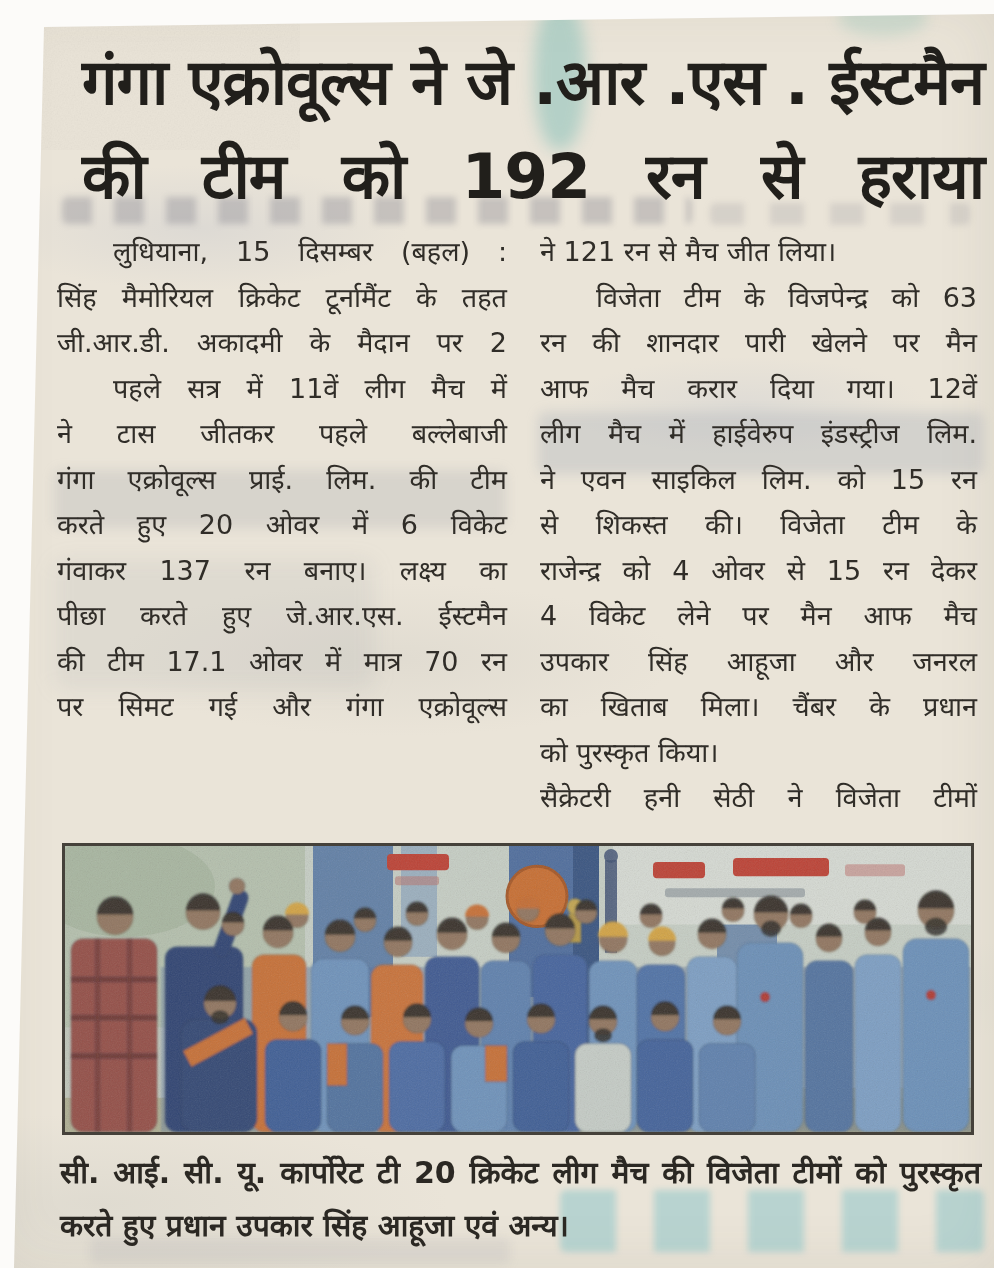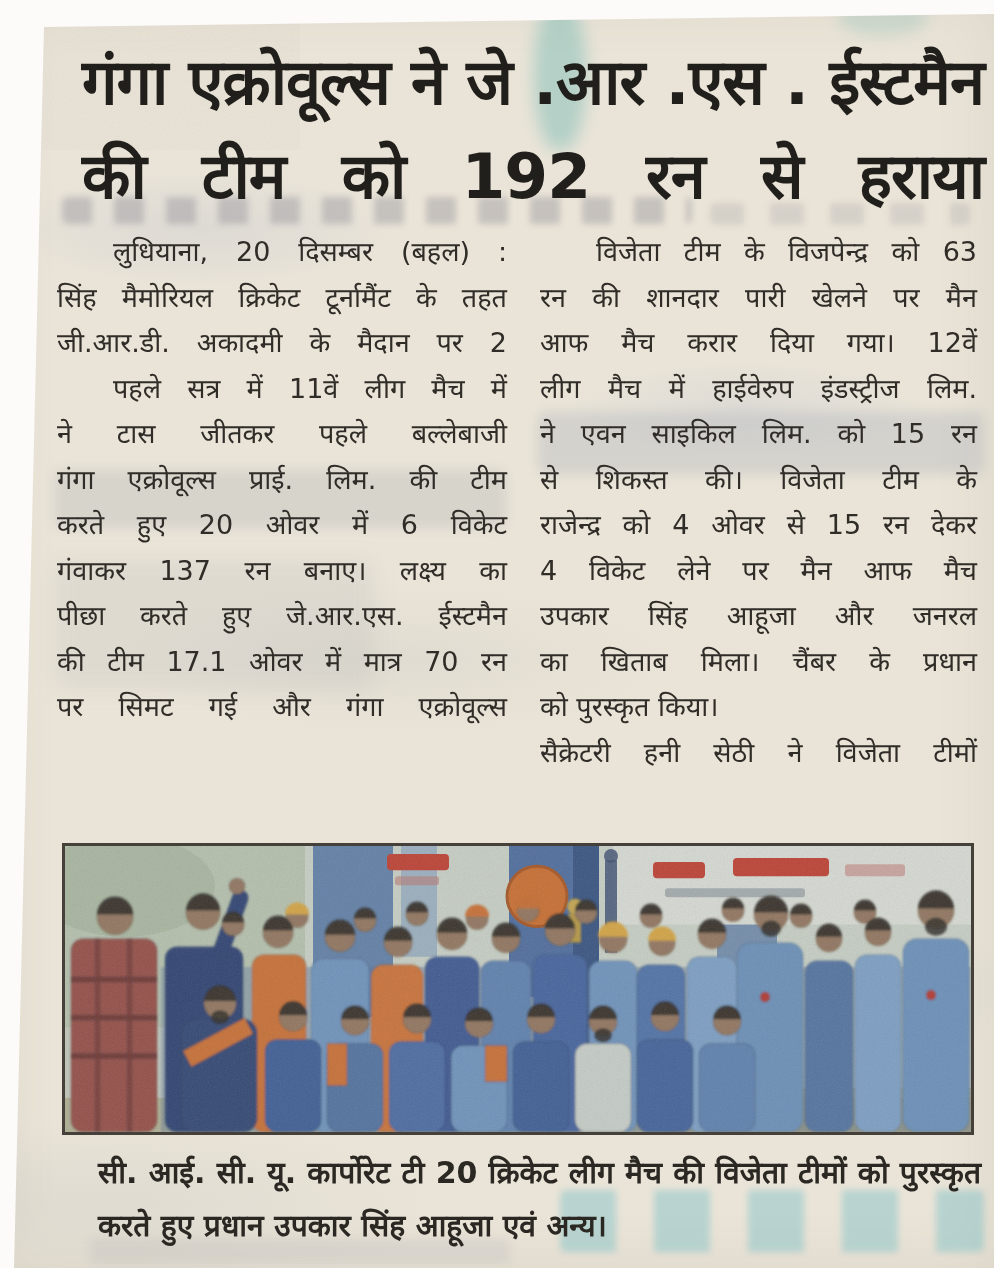--- a/index.html
+++ b/index.html
@@ -45,21 +45,21 @@
   .ln{text-align:justify;text-align-last:justify;height:45.5px;overflow:visible;white-space:nowrap;}
   .ln.end{text-align-last:left;}
   .ln.ind{padding-left:56px;}
   
   .photo{position:absolute;left:62px;top:843px;width:912px;height:292px;
          border:3px solid #45413a;box-sizing:border-box;background:#c6cabc;}
   .photo svg{display:block;width:100%;height:100%;}
   
   .caption{position:absolute;left:60px;top:1146px;width:921px;
            font-size:30px;font-weight:bold;color:#2b2823;line-height:53px;}
-  .caption .ln{height:53px;margin-left:38px;}
+  .caption .ln{height:53px;}
 </style>
 </head>
 <body>
 
 <div class="stage">
   <div class="clip">
 
     <div class="sm s-teal"></div>
     <div class="sm s-teal2"></div>
     <div class="sm g-row"></div>
@@ -69,34 +69,35 @@
     <div class="sm p3"></div>
     <div class="sm p4"></div>
     <div class="sm p5"></div>
 
     <h1 class="headline">
       <div class="hl">गंगा एक्रोवूल्स ने जे .आर .एस . ईस्टमैन</div>
       <div class="hl">की टीम को 192 रन से हराया</div>
     </h1>
 
     <div class="col colL">
-      <div class="ln ind">लुधियाना, 20 दिसम्बर (बहल) :</div>
+      <div class="ln ind">लुधियाना, 15 दिसम्बर (बहल) :</div>
       <div class="ln">सिंह मैमोरियल क्रिकेट टूर्नामैंट के तहत</div>
       <div class="ln">जी.आर.डी. अकादमी के मैदान पर 2</div>
       <div class="ln ind">पहले सत्र में 11वें लीग मैच में</div>
       <div class="ln">ने टास जीतकर पहले बल्लेबाजी</div>
       <div class="ln">गंगा एक्रोवूल्स प्राई. लिम. की टीम</div>
       <div class="ln">करते हुए 20 ओवर में 6 विकेट</div>
       <div class="ln">गंवाकर 137 रन बनाए। लक्ष्य का</div>
       <div class="ln">पीछा करते हुए जे.आर.एस. ईस्टमैन</div>
       <div class="ln">की टीम 17.1 ओवर में मात्र 70 रन</div>
       <div class="ln">पर सिमट गई और गंगा एक्रोवूल्स</div>
     </div>
 
     <div class="col colR">
+      <div class="ln end">ने 121 रन से मैच जीत लिया।</div>
       <div class="ln ind">विजेता टीम के विजपेन्द्र को 63</div>
       <div class="ln">रन की शानदार पारी खेलने पर मैन</div>
       <div class="ln">आफ मैच करार दिया गया। 12वें</div>
       <div class="ln">लीग मैच में हाईवेरुप इंडस्ट्रीज लिम.</div>
       <div class="ln">ने एवन साइकिल लिम. को 15 रन</div>
       <div class="ln">से शिकस्त की। विजेता टीम के</div>
       <div class="ln">राजेन्द्र को 4 ओवर से 15 रन देकर</div>
       <div class="ln">4 विकेट लेने पर मैन आफ मैच</div>
       <div class="ln">उपकार सिंह आहूजा और जनरल</div>
       <div class="ln">का खिताब मिला। चैंबर के प्रधान</div>

